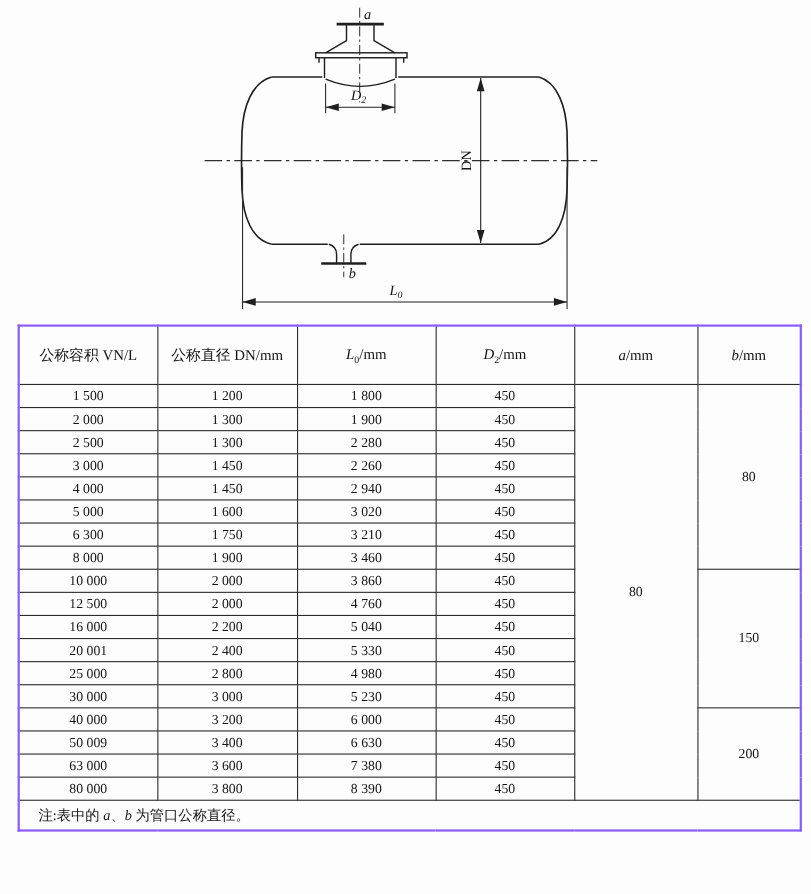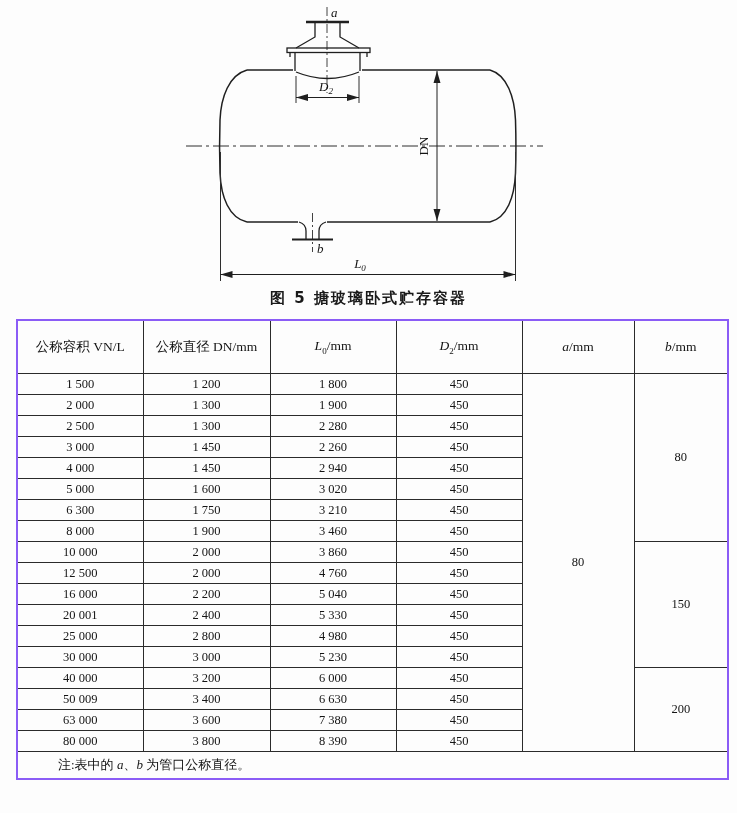--- a/index.html
+++ b/index.html
@@ -48,21 +48,21 @@
   }
   table.spec thead th{
     height:52px;
     font-size:13.5px;
     font-weight:normal;
   }
   table.spec tbody td{height:20px;}
   table.spec td.note-cell{
     height:26px;
     text-align:left;
-    padding-left:40px;
+    padding-left:17px;
     font-size:13px;
   }
   table.spec i{font-style:italic;}
   table.spec sub{font-size:9px;}
   svg text{
     font-family:"Liberation Serif","DejaVu Serif",serif;
     font-size:13px;
     fill:#141414;
   }
   svg text.it{font-style:italic;}
@@ -129,21 +129,20 @@
       </g>
 
       <g>
         <path d="M220.5,152 V281 M515.5,152 V281" stroke="#2e2e2e" stroke-width="1" fill="none"></path>
         <line x1="220.5" y1="274.5" x2="515.5" y2="274.5" stroke="#1f1f1f" stroke-width="1" marker-start="url(#arr)" marker-end="url(#arr)"></line>
         <text x="360" y="268" text-anchor="middle" class="it"><tspan>L</tspan><tspan dy="3" font-size="9">0</tspan></text>
       </g>
     </svg>
   </div>
 
-  <div class="fig-caption">图 5  搪玻璃卧式贮存容器</div>
 
 
   <table class="spec">
     <colgroup>
       <col style="width:126px">
         <col style="width:127px">
         <col style="width:126px">
       <col style="width:126px">
         <col style="width:112px">
         <col style="width:94px">

